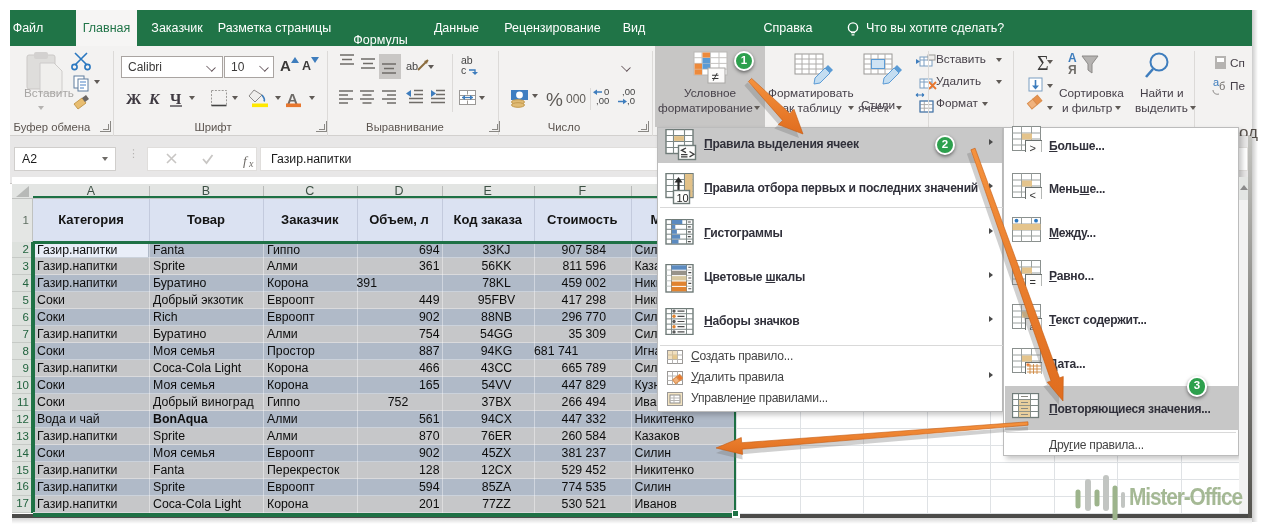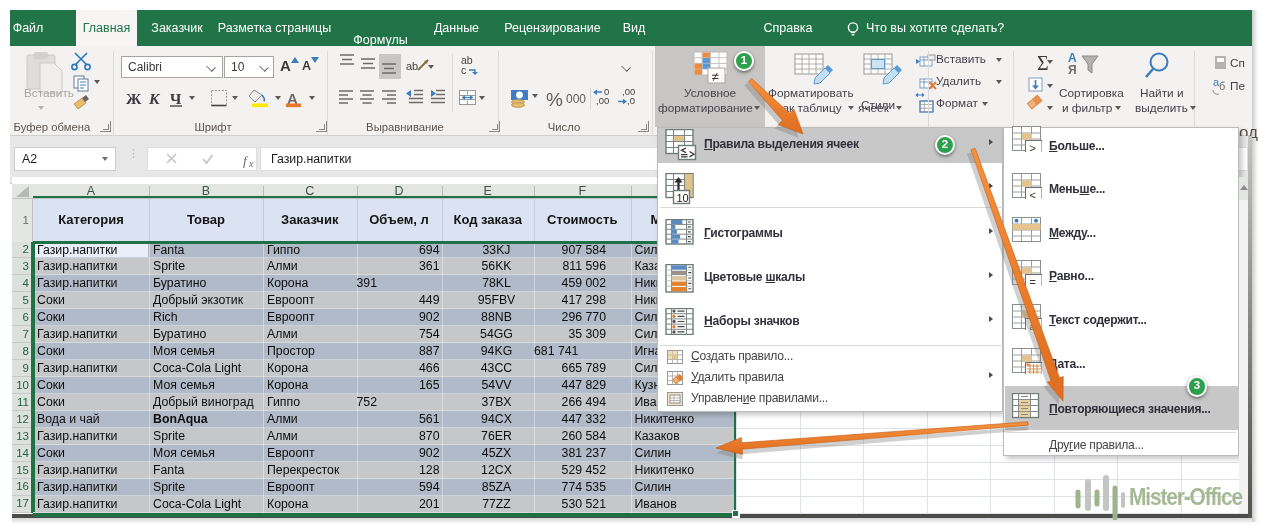--- a/index.html
+++ b/index.html
@@ -565,21 +565,21 @@
 <div style="position:absolute;left:137px;top:216.96px;width:1px;height:16.94px;background:rgba(255,255,255,0.4);"></div>
 <div style="position:absolute;left:251px;top:216.96px;width:1px;height:16.94px;background:rgba(255,255,255,0.4);"></div>
 <div style="position:absolute;left:344.5px;top:216.96px;width:1px;height:16.94px;background:rgba(255,255,255,0.4);"></div>
 <div style="position:absolute;left:429.5px;top:216.96px;width:1px;height:16.94px;background:rgba(255,255,255,0.4);"></div>
 <div style="position:absolute;left:522px;top:216.96px;width:1px;height:16.94px;background:rgba(255,255,255,0.4);"></div>
 <div style="position:absolute;left:618.5px;top:216.96px;width:1px;height:16.94px;background:rgba(255,255,255,0.4);"></div>
 <div style="position:absolute;left:21px;top:232.9px;width:703px;height:1px;background:rgba(255,255,255,0.35);"></div>
 <div class="dcell" style="left:25px;top:216.96px;width:110px;">Соки</div>
 <div class="dcell" style="left:141px;top:216.96px;width:108px;">Добрый виноград</div>
 <div class="dcell" style="left:255px;top:216.96px;width:88px;">Гиппо</div>
-<div class="dcell" style="left:344.5px;top:216.96px;width:83px;text-align:left;">752</div>
+<div class="dcell" style="left:344.5px;top:216.96px;width:83px;text-align:center;">752</div>
 <div class="dcell" style="left:438.5px;top:216.96px;width:92px;text-align:center;">37BX</div>
 <div class="dcell" style="left:522px;top:216.96px;width:72px;text-align:right;">266 494</div>
 <div class="dcell" style="left:622.5px;top:216.96px;width:100px;">Иванов</div>
 <div style="position:absolute;left:0;top:233.9px;width:21px;height:16.94px;background:#dde1dd;border-bottom:1px solid #c6cac6;"></div>
 <div class="rnum" style="top:235.7px;">12</div>
 <div style="position:absolute;left:21px;top:233.9px;width:703px;height:16.94px;background:#b0bac8;"></div>
 <div style="position:absolute;left:137px;top:233.9px;width:1px;height:16.94px;background:rgba(255,255,255,0.4);"></div>
 <div style="position:absolute;left:251px;top:233.9px;width:1px;height:16.94px;background:rgba(255,255,255,0.4);"></div>
 <div style="position:absolute;left:344.5px;top:233.9px;width:1px;height:16.94px;background:rgba(255,255,255,0.4);"></div>
 <div style="position:absolute;left:429.5px;top:233.9px;width:1px;height:16.94px;background:rgba(255,255,255,0.4);"></div>
@@ -698,20 +698,21 @@
 <div class="marr" style="left:331px;top:10.5px;"></div>
 <svg style="position:absolute;left:7px;top:45px" width="38" height="32" viewBox="0 0 38 32">
 <rect x="1" y="0.5" width="27" height="24" fill="#fff" stroke="#6f7b78" stroke-width="1.4"></rect>
 <path d="M1 6.5h27M1 12.5h27M1 18.5h27M8.5 0.5v24M19.5 0.5v24" stroke="#7d8886" stroke-width="1.1"></path>
 <rect x="20" y="1" width="7.5" height="23" fill="#e2c188"></rect>
 <path d="M13.5 17V6" stroke="#2b2b2b" stroke-width="2.2"></path>
 <path d="M9.5 9.5l4-5.5 4 5.5z" fill="#2b2b2b"></path>
 <rect x="8.5" y="17.5" width="16" height="13" fill="#fdfdfc" stroke="#6f7b78" stroke-width="1.4"></rect>
 <text x="11.5" y="28.5" font-size="11" fill="#222">10</text>
 </svg>
+<div class="mitem" style="left:46px;top:53px;"><u>П</u>равила отбора первых и последних значений</div>
 <div class="marr" style="left:331px;top:55.0px;"></div>
 <svg style="position:absolute;left:7px;top:91px" width="30" height="26" viewBox="0 0 30 26">
 <rect x="1" y="0.5" width="27" height="24.5" fill="#fff" stroke="#6f7b78" stroke-width="1.4"></rect>
 <path d="M1 5.4h27M1 10.3h27M1 15.2h27M1 20.1h27M6.5 0.5v24.5M21.5 0.5v24.5" stroke="#7d8886" stroke-width="1"></path>
 <rect x="6.9" y="1" width="10.4" height="4" fill="#5b8ac0"></rect>
 <rect x="6.9" y="5.9" width="3.4" height="4" fill="#5b8ac0"></rect>
 <rect x="6.9" y="10.8" width="5" height="4" fill="#5b8ac0"></rect>
 <rect x="6.9" y="15.7" width="8.2" height="4" fill="#5b8ac0"></rect>
 <rect x="6.9" y="20.6" width="6.6" height="4" fill="#5b8ac0"></rect>
 <path d="M22.8 3h3M22.8 7.9h3M22.8 12.8h3M22.8 17.7h3M22.8 22.6h3" stroke="#4a4a4a" stroke-width="1.2"></path>

